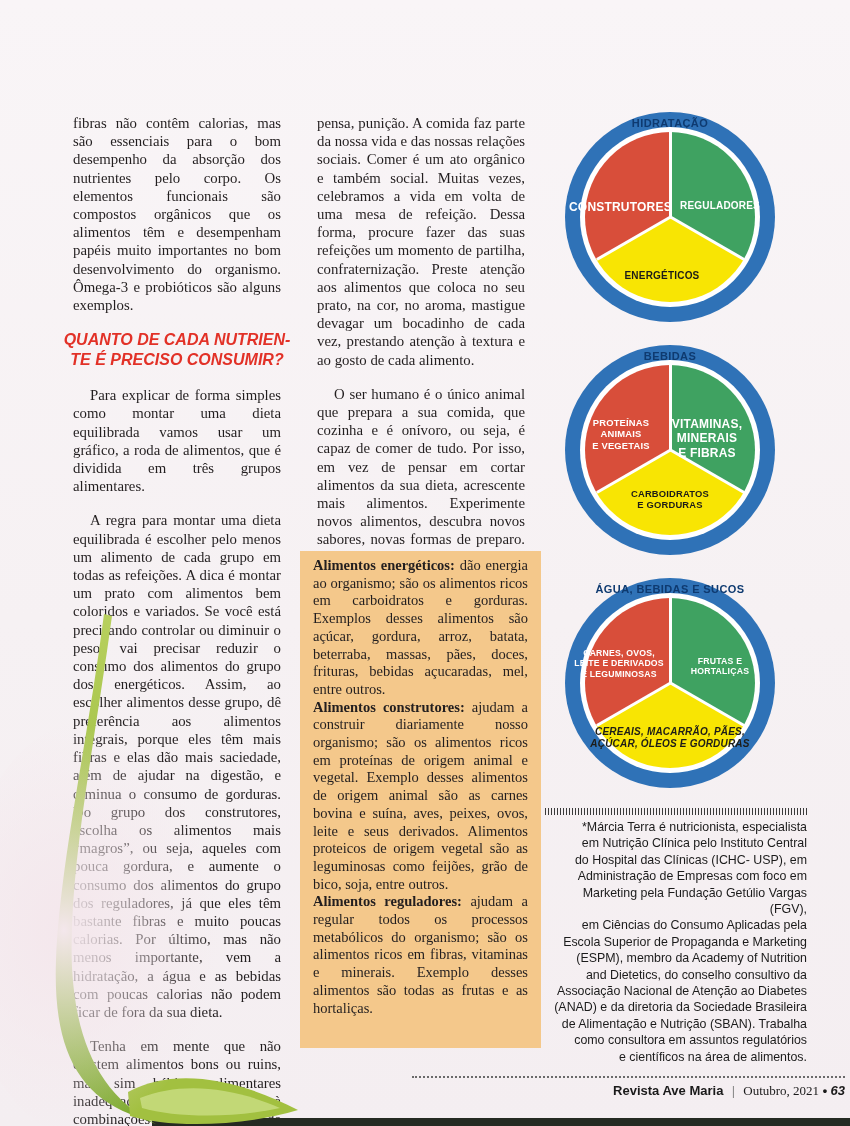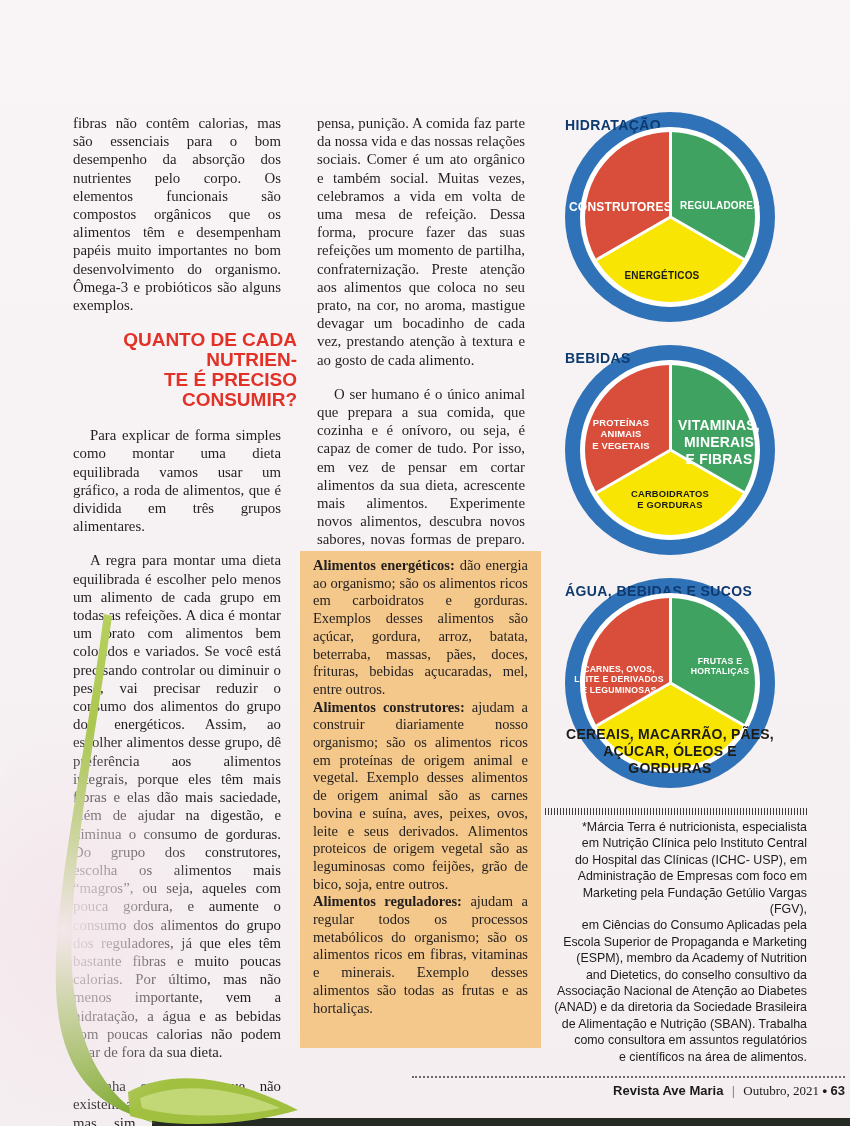--- a/index.html
+++ b/index.html
@@ -9,22 +9,22 @@
     font-family:"Liberation Serif", serif; color:#221e1f;
   }
   
   .col{position:absolute; top:98px; text-align:justify; font-size:14.8px; line-height:18.2px;}
   .col1{left:57px;  width:240px;}
   .col2{left:301px; width:240px;}
   .col p{margin:16px;}
   .col p.indent{text-indent:17px;}
   .section-heading{
     margin:11px 0 4px 0; font-family:"Liberation Sans", sans-serif;
-    font-weight:bold; font-size:19px; line-height:20px; color:#e23127;
-    white-space:pre-line; text-align:right;
+    font-weight:bold; font-size:16px; line-height:20px; color:#e23127;
+    white-space:pre-line; text-align:center;font-style:italic;
   }
   .red-dot{color:#e23127; font-size:15px;}
   
   .infobox{
     position:absolute; left:300px; top:551px; width:241px; height:497px;
     background:#f4c88b; box-sizing:border-box; padding:6px 13px;
     font-size:14.5px; line-height:17.7px; text-align:justify;
   }
   .infobox p{margin:0;}
   .infobox b{font-weight:bold;}
@@ -35,62 +35,62 @@
   .wheel .pie{
     position:absolute; left:20px; top:20px; width:170px; height:170px; border-radius:50%;
     background:conic-gradient(#3fa261 0deg 120deg, #f8e503 120deg 240deg, #d84e3a 240deg 360deg);
   }
   .wheel .divider{
     position:absolute; left:calc(50% - 1.5px); top:0; width:3px; height:85px;
     background:#ffffff; transform-origin:50% 100%;
   }
   .d0{transform:rotate(0deg);} .d1{transform:rotate(120deg);} .d2{transform:rotate(240deg);}
   .wheel-title{
-    position:absolute; left:0; top:5px; width:100%; 
-    font-family:"Liberation Sans", sans-serif; font-weight:bold; font-size:14px;
+    position:absolute; left:0; top:5px; width:100%; text-align:center;
+    font-family:"Liberation Sans", sans-serif; font-weight:bold; font-size:11px;
     letter-spacing:.4px; color:#0e3a70;
   }
   .slice-label{
     position:absolute; font-family:"Liberation Sans", sans-serif; font-weight:bold;
     text-align:center; white-space:pre-line; line-height:1.2; letter-spacing:.2px;
   }
   .lab-white{color:#ffffff;} .lab-dark{color:#1d1c18;}
   
   .w1 .lab-red   {left:4px;   top:88px;  width:102px; font-size:12px;}
   .w1 .lab-green {left:104px; top:88px;  width:102px; font-size:10px;}
   .w1 .lab-yellow{left:-8px;  top:158px; width:210px; font-size:10px;}
   
   .w2 .lab-red   {left:6px;   top:72px;  width:100px; font-size:9.4px;}
-  .w2 .lab-green {left:104px; top:72px;  width:100px; font-size:14px;}
+  .w2 .lab-green {left:92px; top:72px;  width:100px; font-size:12px;}
   .w2 .lab-yellow{left:0;     top:143px; width:210px; font-size:9.4px;}
   
-  .w3 .lab-red   {left:0;     top:70px;  width:108px; font-size:8.7px;margin-top:16px;}
+  .w3 .lab-red   {left:0;     top:70px;  width:108px; font-size:8.7px;}
   .w3 .lab-green {left:104px; top:78px;  width:102px; font-size:8.7px;}
-  .w3 .lab-yellow{left:0;     top:148px; width:210px; font-size:14px;}
+  .w3 .lab-yellow{left:0;     top:148px; width:210px; font-size:10px;font-style:italic;}
   
   .bio{
     position:absolute; left:545px; top:808px; width:262px; text-align:right;
     font-family:"Liberation Sans", sans-serif; font-size:12.4px; line-height:16.4px; color:#1b1b1b;
   }
   .bio .stripes{
     height:7px; margin-bottom:4px;
     background:repeating-linear-gradient(90deg,#3a3a3a 0 1px,transparent 1px 3px);
   }
   .bio .bio-text{white-space:pre-line;}
   .bio b{font-weight:normal;}
   
   .footer-rule{position:absolute; left:412px; top:1076px; width:433px; border-top:2px dotted #6a6a6a;}
   .footer{
     position:absolute; right:5px; top:1083px; width:440px; text-align:right;
     font-size:13px; color:#1a1a1a;
   }
   .footer .mag{font-family:Liberation Sans, sans-serif; font-weight:bold;margin-top:27px;}
   .footer .sep{color:#8a8a8a; padding:0 5px; font-family:"Liberation Sans", sans-serif;}
   .footer .issue{font-family:"Liberation Serif", serif;}
-  .footer .pnum{font-family:"Liberation Sans", sans-serif; font-weight:bold;}
+  .footer .pnum{font-family:"Liberation Sans", sans-serif; font-weight:bold;font-style:italic;}
   
   .bottom-bar{position:absolute; left:152px; right:0; bottom:0; height:8px; background:#252a22;}
   .leaf-wrap{position:absolute; left:0; top:600px; width:320px; height:526px; pointer-events:none;}
   .leaf-bg{
     position:absolute; left:-40px; top:120px; width:260px; height:420px; border-radius:50%;
     background:radial-gradient(ellipse at 40% 50%, #f4e7ec 0%, rgba(244,231,236,0) 70%);
   }
 </style>
 </head>
 <body>

